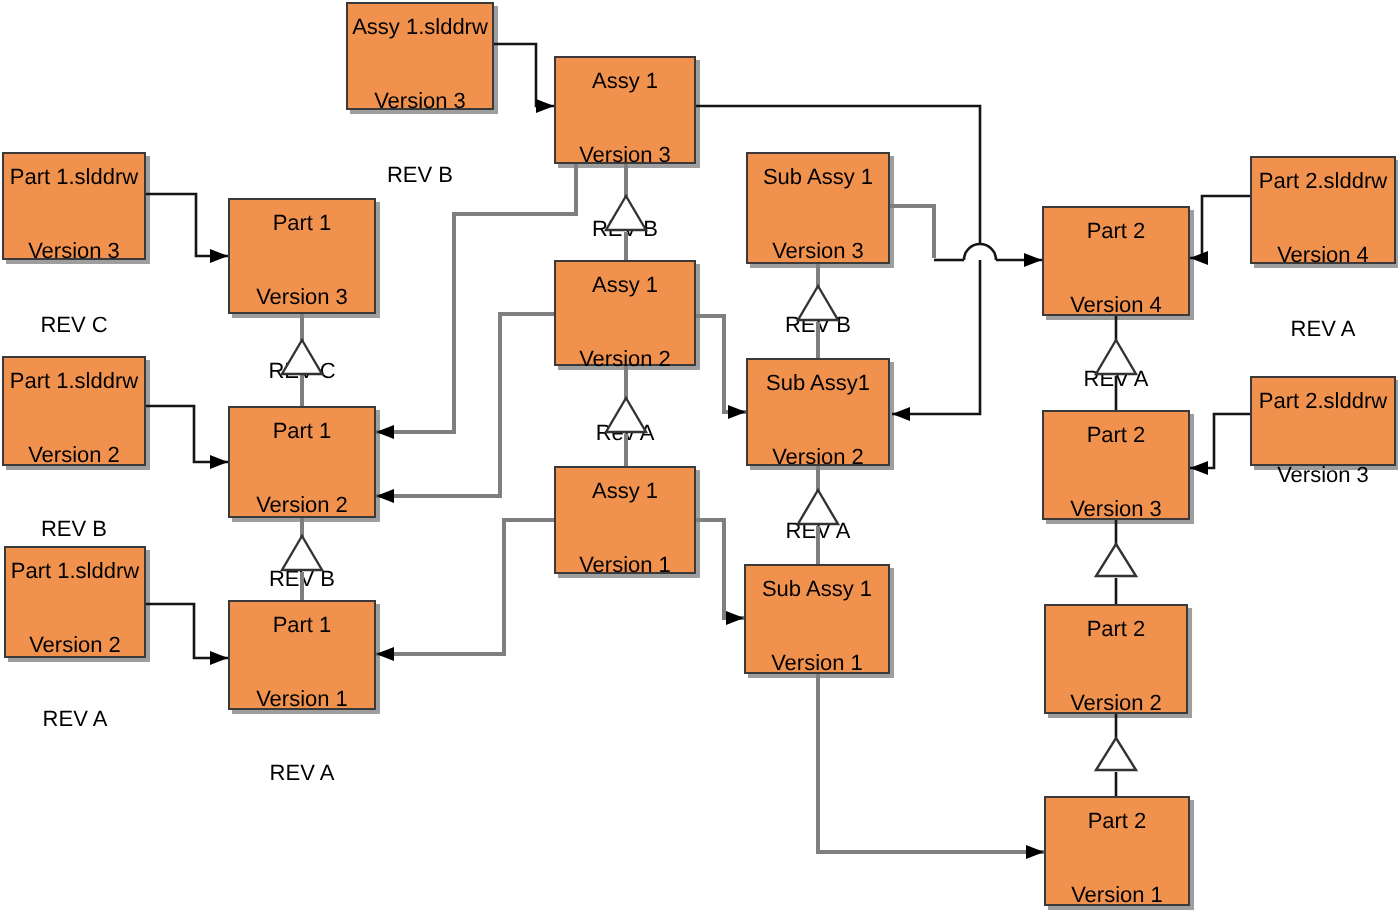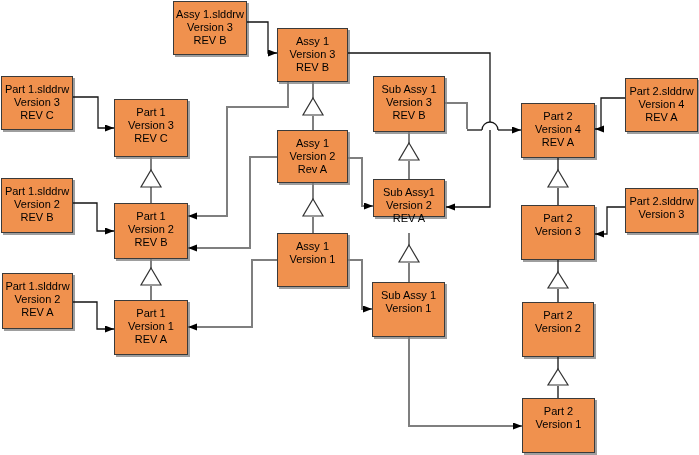--- a/index.html
+++ b/index.html
@@ -11,21 +11,21 @@
     position:relative;width:699px;height:455px;background:#fff;overflow:hidden;
     font-family:"Liberation Sans",sans-serif;
   }
   .node{
     position:absolute;box-sizing:border-box;
     background:var(--node-fill);
     border:1px solid var(--node-border);
     box-shadow:2px 2px 0 var(--node-shadow);
     display:flex;flex-direction:column;align-items:center;justify-content:flex-start;
     padding-top:6px;
-    font-size:11px;line-height:13px;color:#000;text-align:center;
+    font-size:11px;line-height:13px;color:#000;text-align:center;gap:24px;
   }
   .node span{display:block;white-space:nowrap;}
   svg.wires{position:absolute;left:0;top:0;pointer-events:none;}
   .cg{stroke:var(--connector-gray);stroke-width:2;fill:none;}
   .cb{stroke:var(--connector-black);stroke-width:1.3;fill:none;}
   .tri{fill:var(--triangle-fill);stroke:#333;stroke-width:1.2;}
   .bump{fill:#fff;stroke:var(--connector-black);stroke-width:1.3;}
 </style>
 </head>
 <body>
@@ -91,21 +91,21 @@
   <div class="node" style="left:277px;top:233px;width:71px;height:54px">
     <span>Assy 1</span>
     <span>Version 1</span>
   </div>
 
   <div class="node" style="left:373px;top:76px;width:72px;height:56px">
     <span>Sub Assy 1</span>
     <span>Version 3</span>
     <span>REV B</span>
   </div>
-  <div class="node" style="left:373px;top:179px;width:72px;height:38px">
+  <div class="node" style="left:373px;top:179px;width:72px;height:54px">
     <span>Sub Assy1</span>
     <span>Version 2</span>
     <span>REV A</span>
   </div>
   <div class="node" style="left:372px;top:282px;width:73px;height:55px">
     <span>Sub Assy 1</span>
     <span>Version 1</span>
   </div>
 
   <div class="node" style="left:521px;top:103px;width:74px;height:55px">

